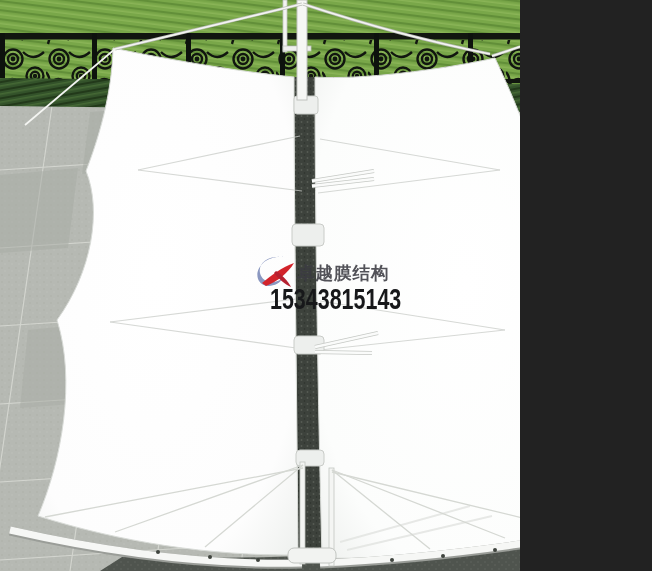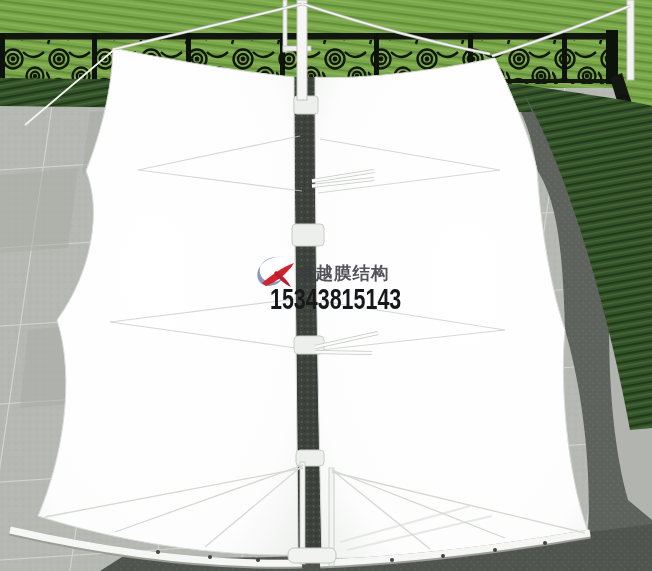--- a/index.html
+++ b/index.html
@@ -1,17 +1,17 @@
 <!DOCTYPE html>
 <html><head>
 <meta charset="utf-8">
 <style>
   html,body{margin:0;padding:0;background:#222;}
   #stage{
-    position:relative;width:652px;height:571px;overflow:hidden;
+    position:relative;width:520px;height:571px;overflow:hidden;
     font-family:"Liberation Sans",sans-serif;background:#ec4899;
   }
   #scene{position:absolute;left:0;top:0;}
   .wm{position:absolute;z-index:10;white-space:nowrap;}
   #wm-logo{left:254px;top:253px;width:44px;height:42px;}
   #wm-brand{
     left:297px;top:261px;font-size:17.5px;letter-spacing:1px;
     color:#3b3b42;opacity:.88;font-weight:700;
     font-family:"DejaVu Serif","Liberation Serif",serif;
   }

